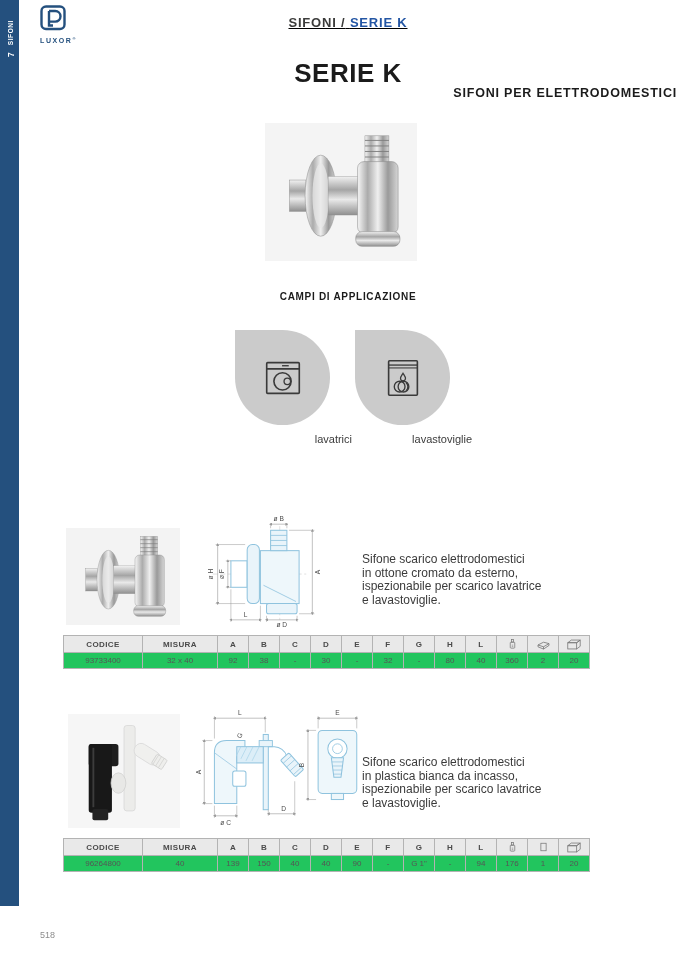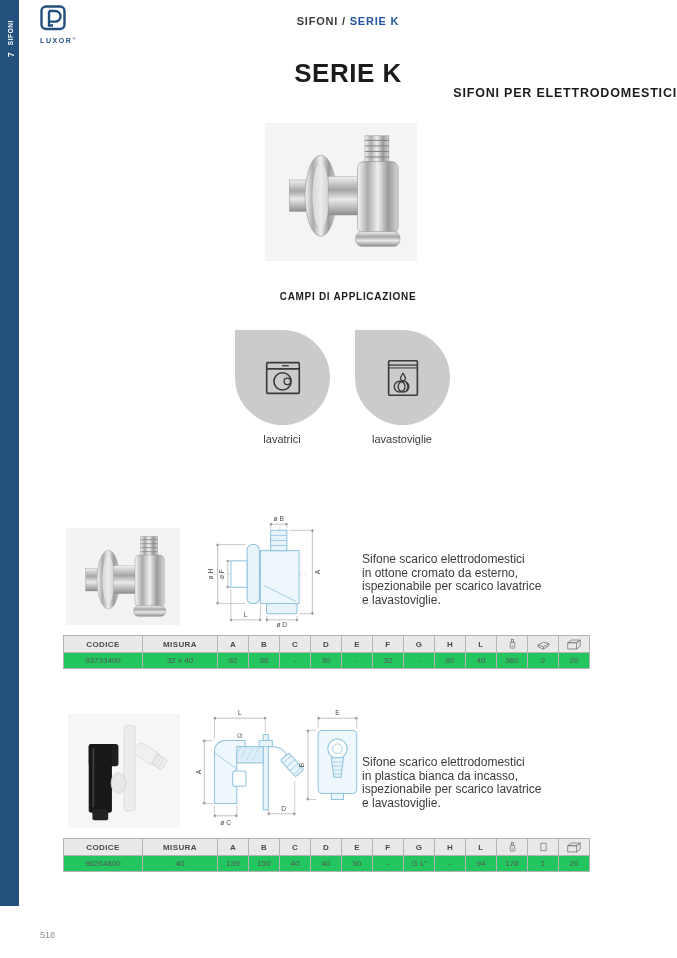--- a/index.html
+++ b/index.html
@@ -31,21 +31,21 @@
   .chapter-lbl { font-size: 6.5px; font-weight: bold; letter-spacing: .6px; }
 
   
   .logo { position: absolute; left: 40px; top: 5px; width: 40px; text-align: left; }
   .logo-text { font-size: 7px; font-weight: bold; color: #24507e; letter-spacing: 1.6px; margin-top: 1px; }
   .logo-text sup { font-size: 4px; letter-spacing: 0; }
 
   
   .breadcrumb {
     position: absolute; left: 19px; right: 0; top: 15px;
-    text-align: center; font-size: 11px; font-weight: bold; letter-spacing: .8px;
+    text-align: center; font-size: 13px; font-weight: bold; letter-spacing: .8px; text-decoration: underline;
   }
   .crumb-section { color: #3c3c3b; }
   .crumb-current { color: #2456a4; }
 
   
   .page-title {
     position: absolute; left: 19px; right: 0; top: 58px;
     text-align: center; font-size: 26px; font-weight: bold;
     letter-spacing: .5px; color: #1b1b1b;
   }
@@ -67,21 +67,21 @@
     text-align: center; font-size: 10px; font-weight: bold;
     letter-spacing: .7px; color: #1b1b1b;
   }
   .blob {
     position: absolute; width: 95px; height: 95px;
     background: #cbcbcb; border-radius: 0 50% 50% 50%;
     display: flex; align-items: center; justify-content: center;
   }
   .blob-1 { left: 235px; top: 330px; }
   .blob-2 { left: 355px; top: 330px; }
-  .app-label { position: absolute; width: 140px; text-align: center; top: 433px; font-size: 11px; color: #3b3b3b; }
+  .app-label { position: absolute; width: 140px; text-align: right; top: 433px; font-size: 11px; color: #3b3b3b; }
   .app-label-1 { left: 212px; }
   .app-label-2 { left: 332px; }
 
   
   .prod-photo { position: absolute; background: #f3f3f3; display:flex; align-items:center; justify-content:center; }
   .p1-photo { left: 66px; top: 528px; width: 114px; height: 97px; }
   .p2-photo { left: 68px; top: 714px; width: 112px; height: 114px; background:#f6f6f6; }
   .p1-drawing { position: absolute; left: 206px; top: 514px; }
   .p2-drawing { position: absolute; left: 196px; top: 706px; }
 

